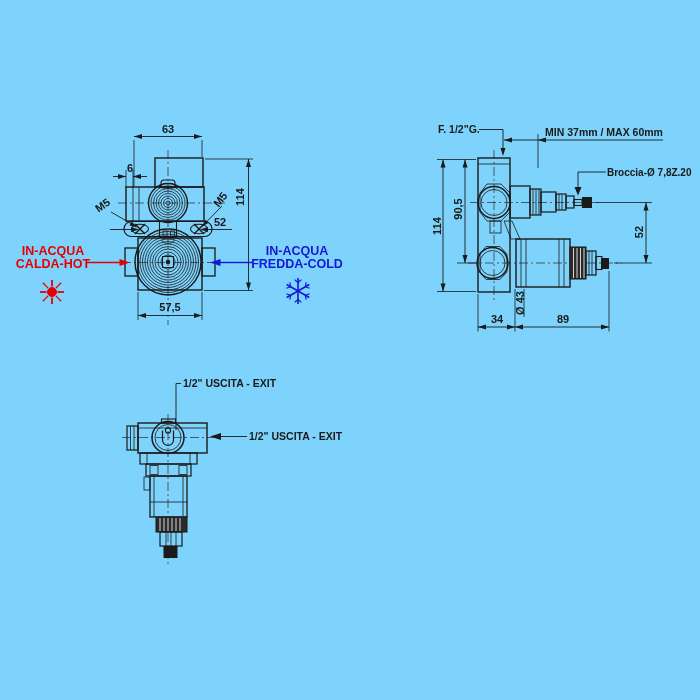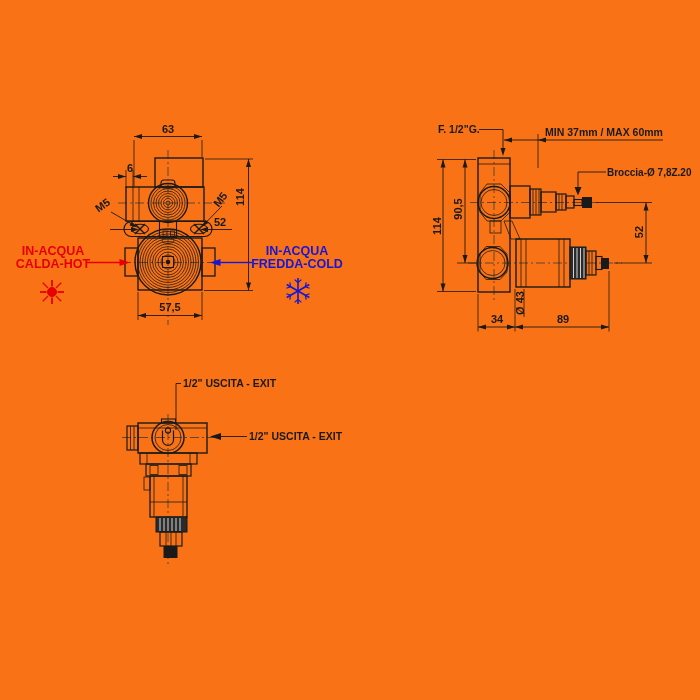--- a/index.html
+++ b/index.html
@@ -1,16 +1,16 @@
 <!DOCTYPE html>
 <html><head>
 <meta charset="utf-8">
 <style>
   html,body{margin:0;padding:0;background:#ffffff;}
-  .canvas{position:relative;width:700px;height:700px;background:#f97316;overflow:hidden;
+  .canvas{position:relative;width:700px;height:700px;background:#7dd3fc;overflow:hidden;
           font-family:"Liberation Sans", sans-serif;}
   svg text{font-family:"Liberation Sans", sans-serif;font-weight:bold;fill:#1a1a1a;}
   svg .dim{font-size:11px;}
   svg .lbl{font-size:10.5px;}
   svg .sm{font-size:10px;}
   svg .hot{font-size:12.5px;fill:#e60000;}
   svg .cold{font-size:12.5px;fill:#1616d6;}
   .outline{stroke:#1a1a1a;fill:none;}
   .thin{stroke:#1a1a1a;stroke-width:0.8;fill:none;}
   .dimline{stroke:#1a1a1a;stroke-width:0.9;fill:none;}

